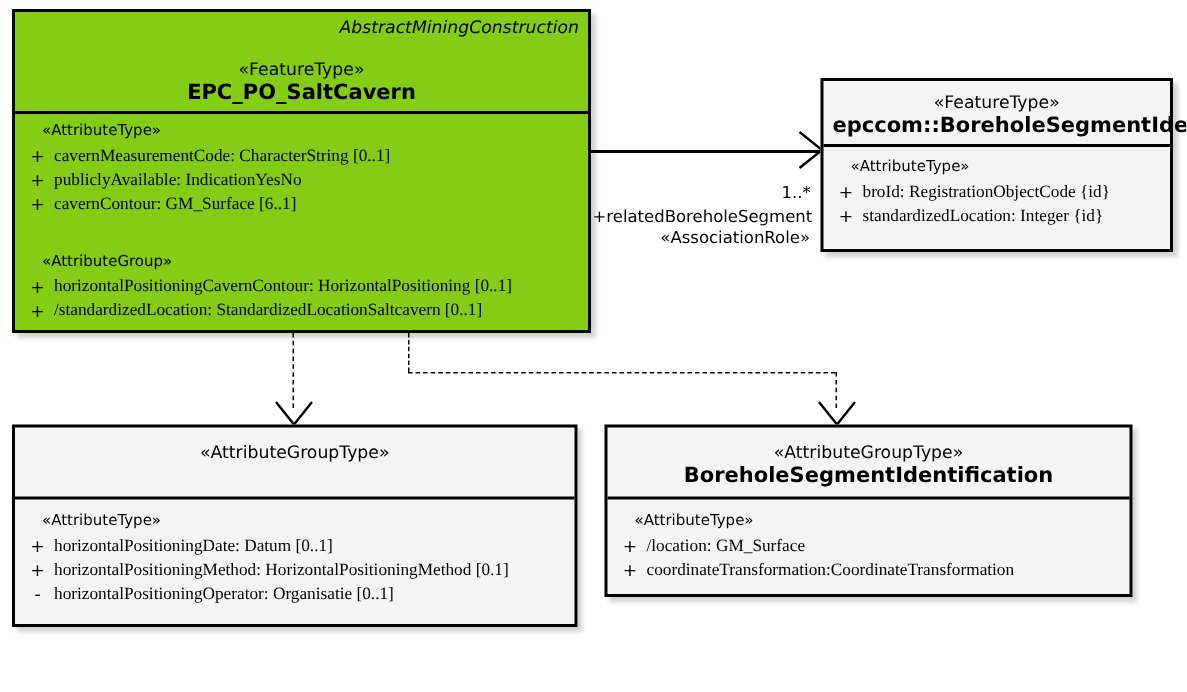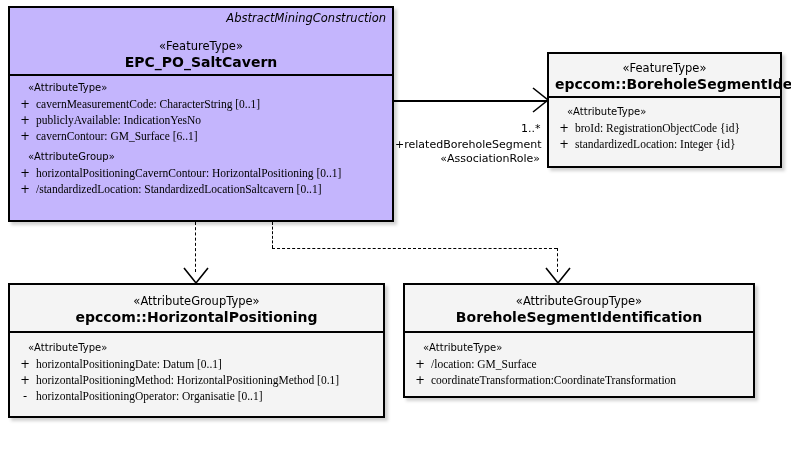--- a/index.html
+++ b/index.html
@@ -17,21 +17,21 @@
   }
 
   
   .uml-box {
     position: absolute;
     box-sizing: border-box;
     border: 2px solid #000000;
     background: #f4f4f4;
     box-shadow: 3px 3px 3px rgba(0,0,0,0.18);
   }
-  .uml-box.cyan { background: #c4b5fd; }
+  .uml-box.cyan { background: #84cc16; }
 
   .box-header {
     box-sizing: border-box;
     border-bottom: 2px solid #000000;
     padding: 3px 6px 5px 6px;
     text-align: center;
   }
   .pkg-name {
     display: block;
     text-align: right;
@@ -156,21 +156,21 @@
         <span class="attr-text">cavernMeasurementCode: CharacterString [0..1]</span>
       </div>
       <div class="attr-row">
         <span class="attr-vis">+</span>
         <span class="attr-text">publiclyAvailable: IndicationYesNo</span>
       </div>
       <div class="attr-row">
         <span class="attr-vis">+</span>
         <span class="attr-text">cavernContour: GM_Surface [6..1]</span>
       </div>
-      <div class="group-label" style="margin-top:5px;">«AttributeGroup»</div>
+      <div class="group-label" style="margin-top:23px;">«AttributeGroup»</div>
       <div class="attr-row">
         <span class="attr-vis">+</span>
         <span class="attr-text">horizontalPositioningCavernContour: HorizontalPositioning [0..1]</span>
       </div>
       <div class="attr-row">
         <span class="attr-vis">+</span>
         <span class="attr-text">/standardizedLocation: StandardizedLocationSaltcavern [0..1]</span>
       </div>
     </div>
   </div>
@@ -189,21 +189,20 @@
       <div class="attr-row">
         <span class="attr-vis">+</span>
         <span class="attr-text">standardizedLocation: Integer {id}</span>
       </div>
     </div>
   </div>
 
   <div class="uml-box" style="left:8px; top:283px; width:377px; height:135px;">
     <div class="box-header" style="height:48px; padding-top:8px;">
       <span class="stereotype">«AttributeGroupType»</span>
-      <span class="class-name">epccom::HorizontalPositioning</span>
     </div>
     <div class="box-body" style="padding-top:7px;">
       <div class="group-label">«AttributeType»</div>
       <div class="attr-row">
         <span class="attr-vis">+</span>
         <span class="attr-text">horizontalPositioningDate: Datum [0..1]</span>
       </div>
       <div class="attr-row">
         <span class="attr-vis">+</span>
         <span class="attr-text">horizontalPositioningMethod: HorizontalPositioningMethod [0.1]</span>

